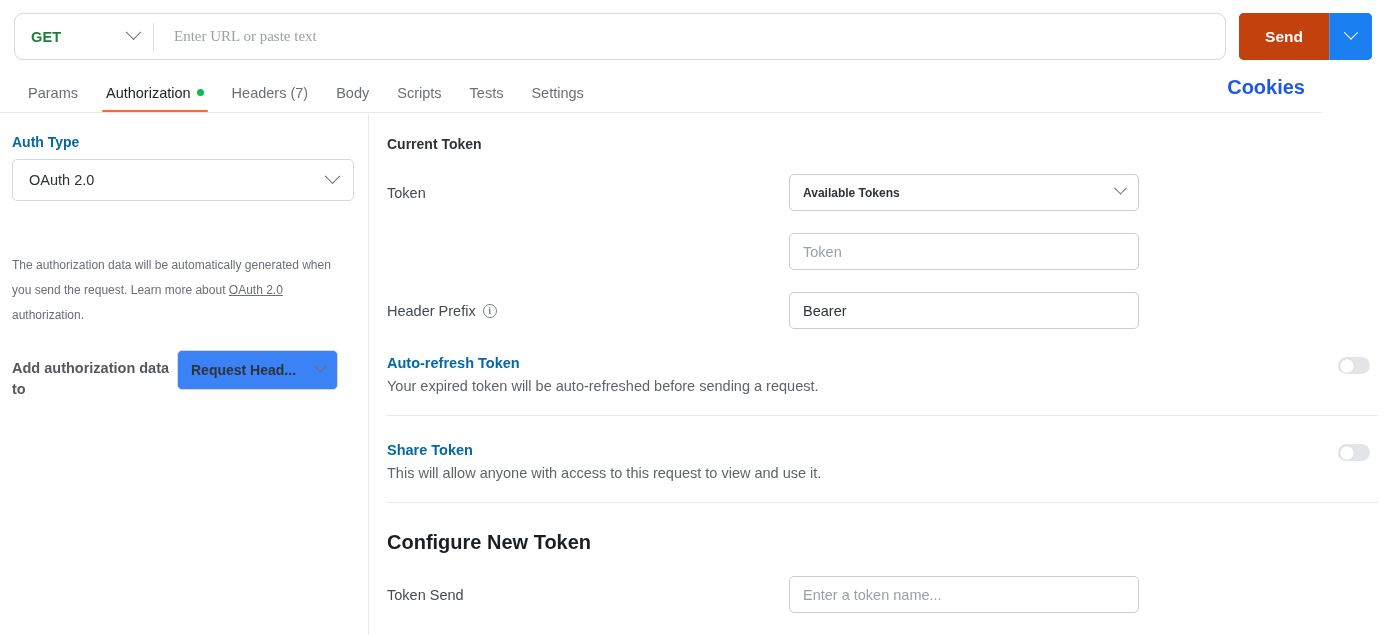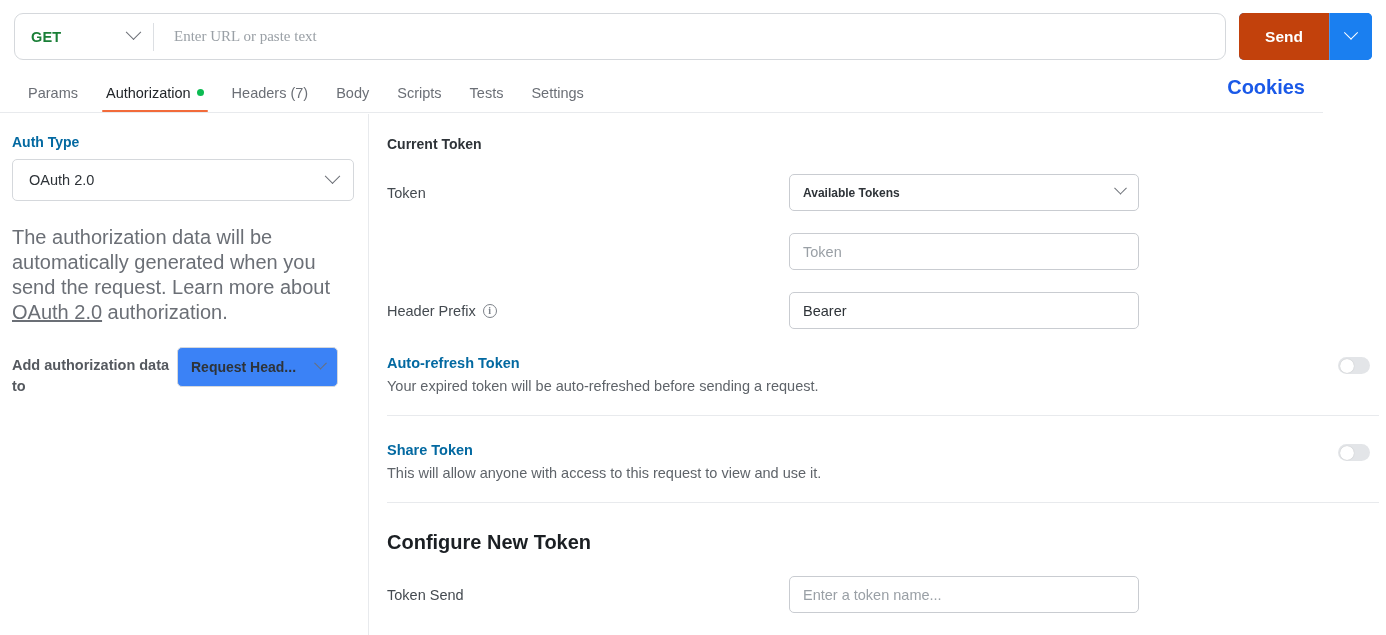--- a/index.html
+++ b/index.html
@@ -204,23 +204,23 @@
     align-items: center;
     justify-content: space-between;
     padding: 0 15px 0 16px;
     cursor: pointer;
   }
   .select-box .val {
     font-size: 14.5px;
     color: #2e3338;
   }
   .help-text {
-    margin-top: 24px;
+    margin-top: 52px;
     width: 326px;
-    font-size: 20px;
+    font-size: 12px;
     line-height: 25px;
     color: #6b6f76;
   }
   .help-text a {
     color: #6b6f76;
     text-decoration: underline;
     cursor: pointer;
   }
   .addauth-row {
     margin-top: 22px;

